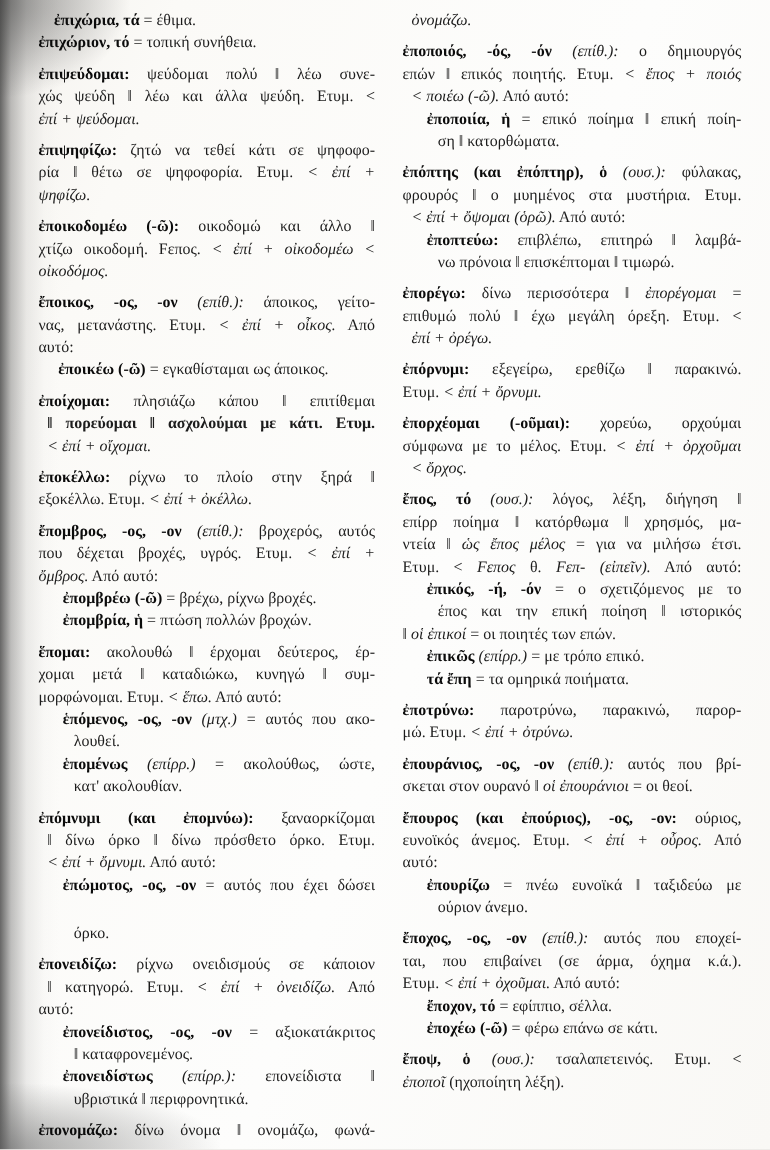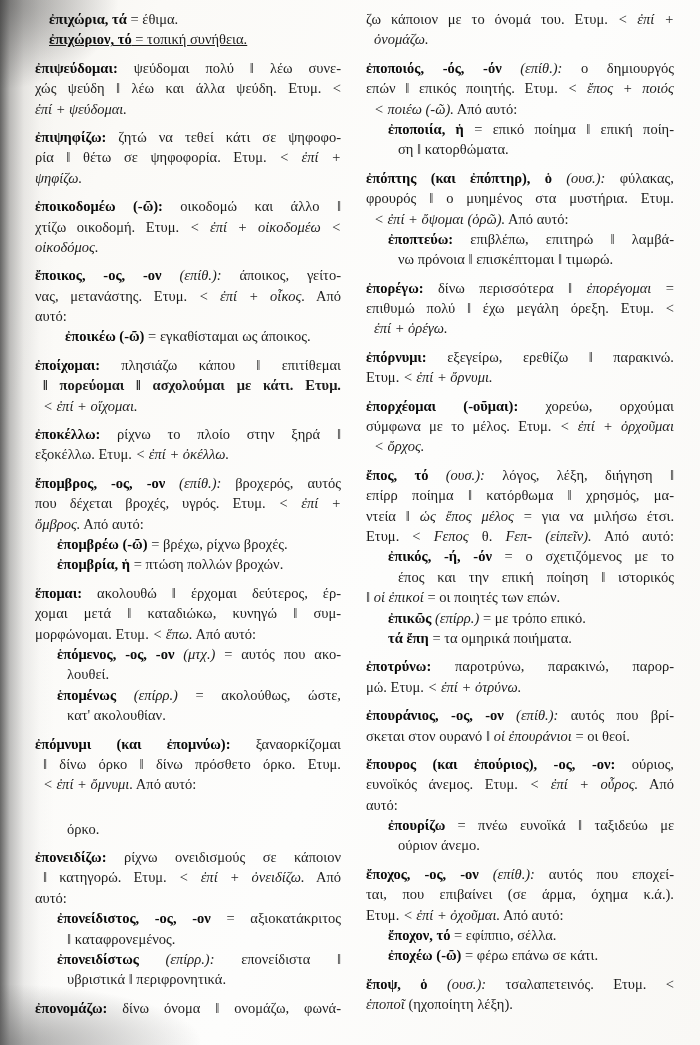--- a/index.html
+++ b/index.html
@@ -38,42 +38,42 @@
 </head>
 <body>
 
 <div class="page">
   <div class="scan-shadow-left"></div>
   <div class="scan-shadow-topleft"></div>
   <div class="scan-shadow-bottomleft"></div>
   <div class="col" id="col-left">
       <div class="entry">
         <div class="line" style="margin-left: 14px;"><span class="b">ἐπιχώρια, τά</span><span class="n"> = έθιμα.</span></div>
-        <div class="line" style="margin-left: 14px; text-decoration: underline;"><span class="b">ἐπιχώριον, τό</span><span class="n"> = τοπική συνήθεια.</span></div>
+        <div class="line" style=""><span class="b">ἐπιχώριον, τό</span><span class="n"> = τοπική συνήθεια.</span></div>
       </div>
       <div class="entry">
         <div class="line j"><span class="b">ἐπιψεύδομαι:</span><span class="n"> ψεύδομαι πολύ ‖ λέω συνε-</span></div>
         <div class="line j"><span class="n">χώς ψεύδη ‖ λέω και άλλα ψεύδη. Ετυμ. &lt;</span></div>
         <div class="line"><span class="i">ἐπί + ψεύδομαι.</span></div>
       </div>
       <div class="entry">
         <div class="line j"><span class="b">ἐπιψηφίζω:</span><span class="n"> ζητώ να τεθεί κάτι σε ψηφοφο-</span></div>
         <div class="line j"><span class="n">ρία ‖ θέτω σε ψηφοφορία. Ετυμ. </span><span class="i">&lt; ἐπί +</span></div>
         <div class="line"><span class="i">ψηφίζω.</span></div>
       </div>
       <div class="entry">
         <div class="line j"><span class="b">ἐποικοδομέω (-ῶ):</span><span class="n"> οικοδομώ και άλλο ‖</span></div>
-        <div class="line j"><span class="n">χτίζω οικοδομή. Ετυμ. </span><span class="i">&lt; ἐπί + οἰκοδομέω &lt;</span></div>
+        <div class="line j"><span class="n">χτίζω οικοδομή. Fεπος. </span><span class="i">&lt; ἐπί + οἰκοδομέω &lt;</span></div>
         <div class="line"><span class="i">οἰκοδόμος.</span></div>
       </div>
       <div class="entry">
         <div class="line j"><span class="b">ἔποικος, -ος, -ον </span><span class="i">(επίθ.):</span><span class="n"> άποικος, γείτο-</span></div>
         <div class="line j"><span class="n">νας, μετανάστης. Ετυμ. </span><span class="i">&lt; ἐπί + οἶκος.</span><span class="n"> Από</span></div>
         <div class="line"><span class="n">αυτό:</span></div>
-        <div class="line" style="margin-left: 30px;"><span class="b">ἐποικέω (-ῶ)</span><span class="n"> = εγκαθίσταμαι ως άποικος.</span></div>
+        <div class="line" style="margin-left: 18px;"><span class="b">ἐποικέω (-ῶ)</span><span class="n"> = εγκαθίσταμαι ως άποικος.</span></div>
       </div>
       <div class="entry">
         <div class="line j"><span class="b">ἐποίχομαι:</span><span class="n"> πλησιάζω κάπου ‖ επιτίθεμαι</span></div>
         <div class="line j" style="margin-left: 8px; font-weight: bold;"><span class="n">‖ πορεύομαι ‖ ασχολούμαι με κάτι. Ετυμ.</span></div>
         <div class="line" style="margin-left: 8px;"><span class="i">&lt; ἐπί + οἴχομαι.</span></div>
       </div>
       <div class="entry">
         <div class="line j"><span class="b">ἐποκέλλω:</span><span class="n"> ρίχνω το πλοίο στην ξηρά ‖</span></div>
         <div class="line"><span class="n">εξοκέλλω. Ετυμ. </span><span class="i">&lt; ἐπί + ὀκέλλω.</span></div>
       </div>
@@ -90,38 +90,38 @@
         <div class="line"><span class="n">μορφώνομαι. Ετυμ. </span><span class="i">&lt; ἕπω.</span><span class="n"> Από αυτό:</span></div>
         <div class="line j" style="margin-left: 22px;"><span class="b">ἑπόμενος, -ος, -ον </span><span class="i">(μτχ.)</span><span class="n"> = αυτός που ακο-</span></div>
         <div class="line" style="margin-left: 32px;"><span class="n">λουθεί.</span></div>
         <div class="line j" style="margin-left: 22px;"><span class="b">ἑπομένως </span><span class="i">(επίρρ.)</span><span class="n"> = ακολούθως, ώστε,</span></div>
         <div class="line" style="margin-left: 32px;"><span class="n">κατ' ακολουθίαν.</span></div>
       </div>
       <div class="entry">
         <div class="line j"><span class="b">ἐπόμνυμι (και ἐπομνύω):</span><span class="n"> ξαναορκίζομαι</span></div>
         <div class="line j" style="margin-left: 8px;"><span class="n">‖ δίνω όρκο ‖ δίνω πρόσθετο όρκο. Ετυμ.</span></div>
         <div class="line" style="margin-left: 8px;"><span class="i">&lt; ἐπί + ὄμνυμι.</span><span class="n"> Από αυτό:</span></div>
+        <div class="line j" style="margin-left: 22px;"><span class="b">ἐπώμοτος, -ος, -ον</span><span class="n"> = αυτός που έχει δώσει</span></div>
         <div class="line" style="margin-left: 32px; margin-top: 24px;"><span class="n">όρκο.</span></div>
       </div>
       <div class="entry">
         <div class="line j"><span class="b">ἐπονειδίζω:</span><span class="n"> ρίχνω ονειδισμούς σε κάποιον</span></div>
         <div class="line j" style="margin-left: 8px;"><span class="n">‖ κατηγορώ. Ετυμ. </span><span class="i">&lt; ἐπί  + ὀνειδίζω.</span><span class="n"> Από</span></div>
         <div class="line"><span class="n">αυτό:</span></div>
         <div class="line j" style="margin-left: 22px;"><span class="b">ἐπονείδιστος, -ος, -ον</span><span class="n"> = αξιοκατάκριτος</span></div>
         <div class="line" style="margin-left: 32px;"><span class="n">‖ καταφρονεμένος.</span></div>
         <div class="line j" style="margin-left: 22px;"><span class="b">ἐπονειδίστως </span><span class="i">(επίρρ.):</span><span class="n"> επονείδιστα ‖</span></div>
         <div class="line" style="margin-left: 32px;"><span class="n">υβριστικά ‖ περιφρονητικά.</span></div>
       </div>
       <div class="entry">
         <div class="line j"><span class="b">ἐπονομάζω:</span><span class="n"> δίνω όνομα ‖ ονομάζω, φωνά-</span></div>
       </div>
     </div>
   <div class="col" id="col-right">
       <div class="entry">
-        <div class="line j"><span class="n">ζω κάποιον με το όνομά του. Ετυμ. </span><span class="i">&lt; ἐπί +</span></div>
         <div class="line" style="margin-left: 8px;"><span class="i">ὀνομάζω.</span></div>
       </div>
       <div class="entry">
         <div class="line j"><span class="b">ἐποποιός, -ός, -όν </span><span class="i">(επίθ.):</span><span class="n"> ο δημιουργός</span></div>
         <div class="line j"><span class="n">επών ‖ επικός ποιητής. Ετυμ. </span><span class="i">&lt; ἔπος + ποιός</span></div>
         <div class="line" style="margin-left: 8px;"><span class="i">&lt; ποιέω (-ῶ).</span><span class="n"> Από αυτό:</span></div>
         <div class="line j" style="margin-left: 22px;"><span class="b">ἐποποιία, ἡ</span><span class="n"> = επικό ποίημα ‖ επική ποίη-</span></div>
         <div class="line" style="margin-left: 32px;"><span class="n">ση ‖ κατορθώματα.</span></div>
       </div>
       <div class="entry">

